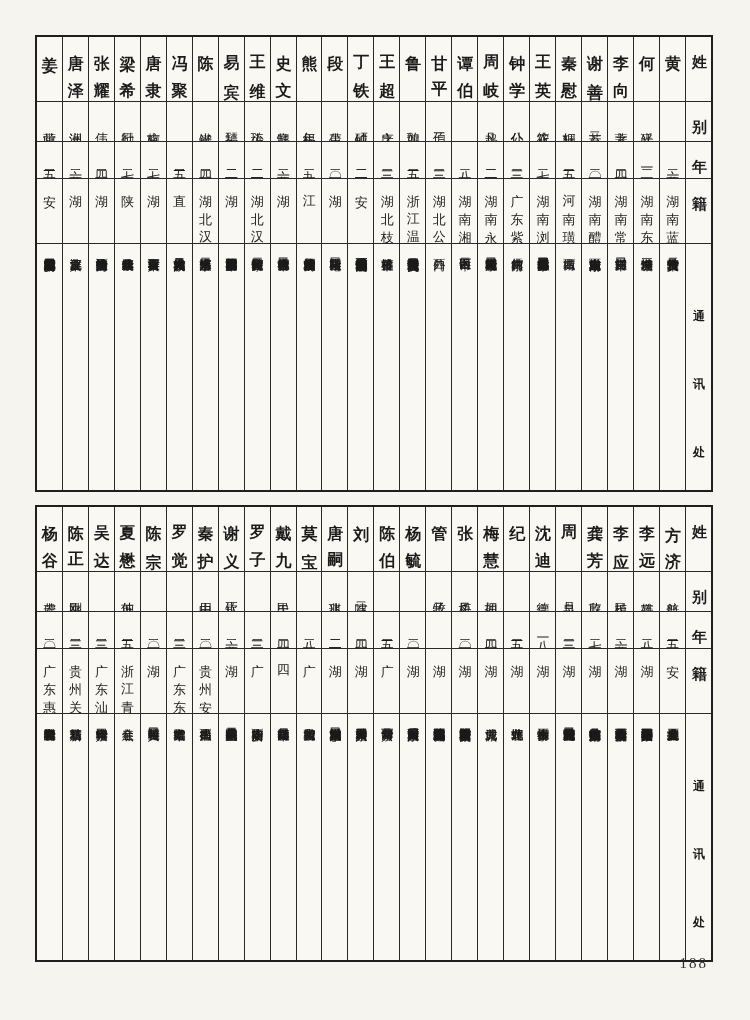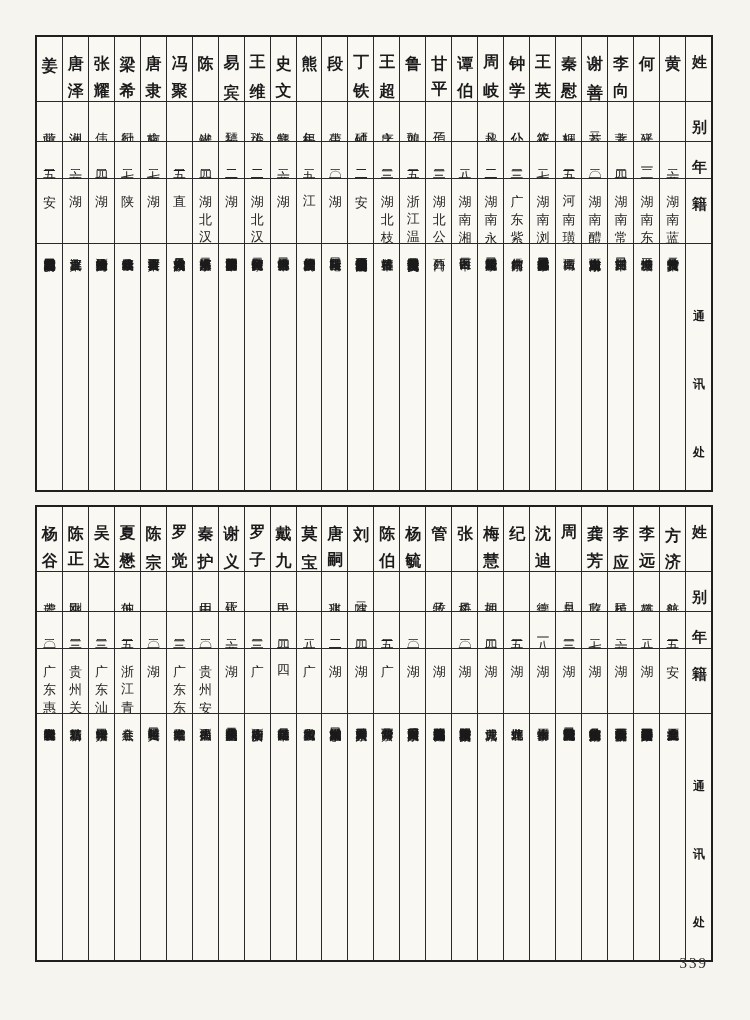--- a/index.html
+++ b/index.html
@@ -1023,14 +1023,14 @@
         </div>
         <div class="cell r-native justify">
           <span class="vtext native">广东惠州</span>
         </div>
         <div class="cell r-addr">
           <span class="vtext addr">龙川老隆岩镇泰和祥转</span>
         </div>
       </div>
     </div>
 
-  <div class="page-number">339</div>
+  <div class="page-number">188</div>
 </div>
 
 </body></html>

